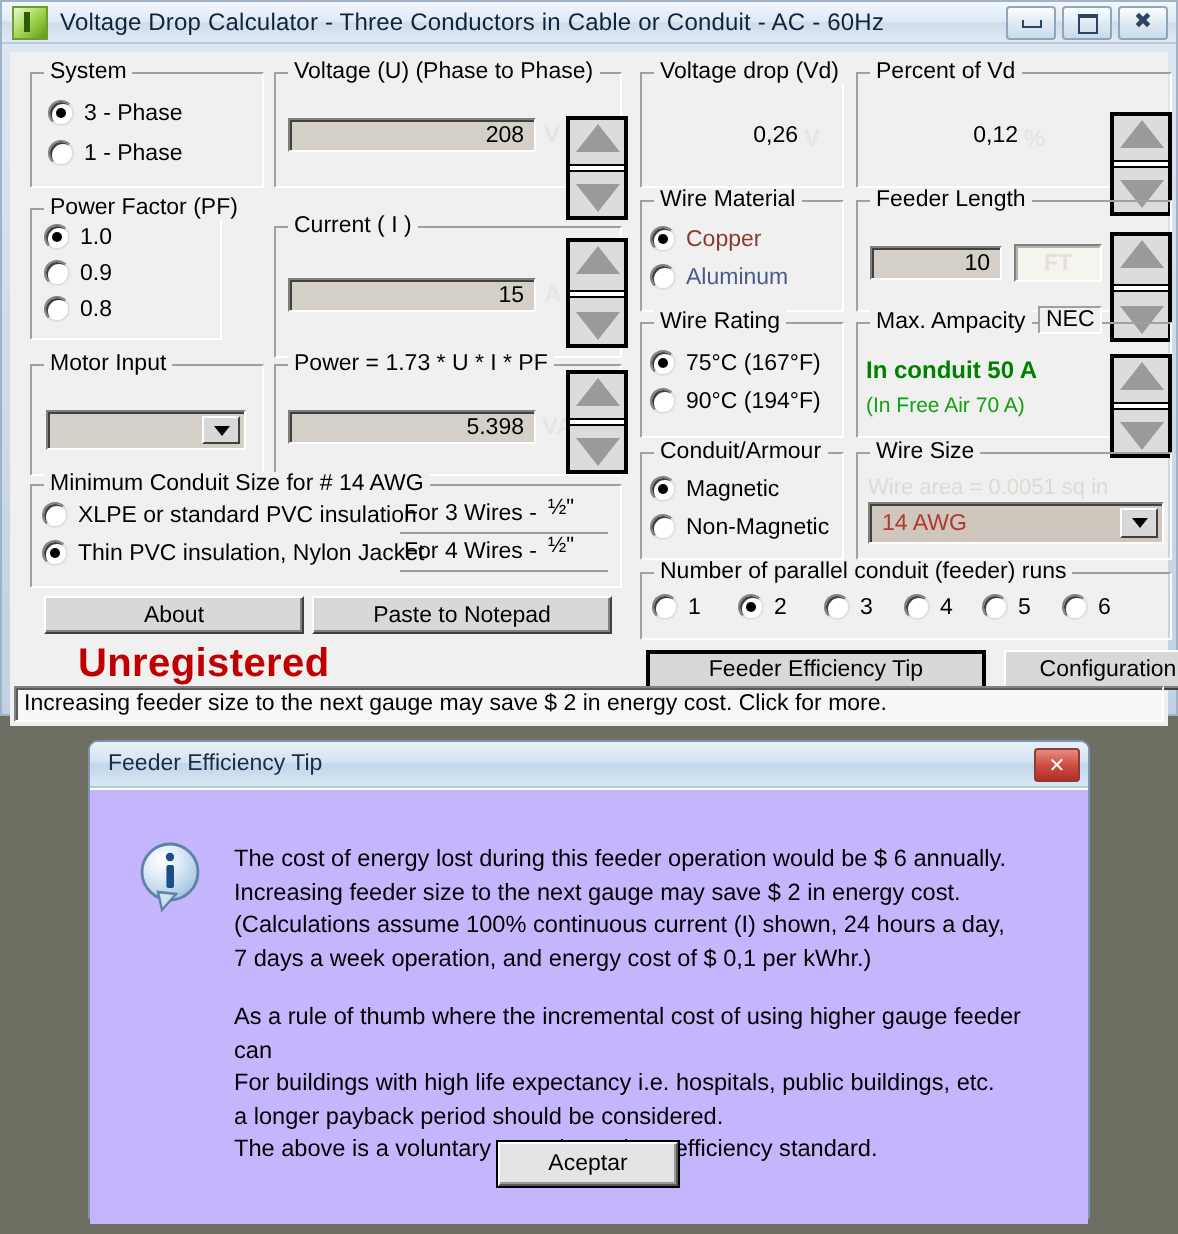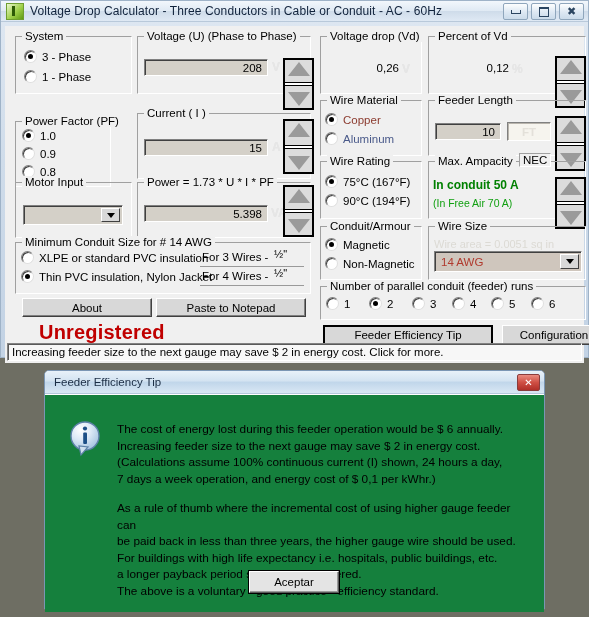--- a/index.html
+++ b/index.html
@@ -195,21 +195,21 @@
     font-size:11.5px; color:#1a2c44; margin-left:9px;
   }
   .dlg-close {
     position:absolute; right:4px; top:3px; width:21px; height:15px;
     border-radius:2px; border:1px solid #8a3c3c;
     background:linear-gradient(to bottom,#e98b80,#cf4f44 50%,#b02f28);
     color:#fff; font-size:10px; display:flex;align-items:center;justify-content:center;
   }
   .dlg-body {
     position:relative; height:217px;
-    background:#15803d;
+    background:#c4b5fd;
     border-top:1px solid #fff;
     padding-left:43px;
   }
   .info-icon {
     position:absolute; left:23px; top:25px; width:38px; height:38px;
   }
   .dlg-text {
     position:absolute; left:72px; top:26px; width:410px;
     font-size:11.8px; color:#000; line-height:16.5px;
   }
@@ -267,21 +267,21 @@
           <span class="gb-title">Voltage (U) (Phase to Phase)</span>
           <div class="field" style="left:6px;top:22px;width:124px;height:17px;">208</div>
           <div class="unit" style="left:134px;top:23px;">V</div>
         </div>
         <div class="spin" style="left:272px;top:28px;width:31px;height:52px;">
           <span class="tri-up"></span>
           <span class="mid"></span>
           <span class="tri-dn"></span>
         </div>
 
-        <div class="gb" style="left:4px;top:91px;width:96px;height:66px;">
+        <div class="gb" style="left:4px;top:74px;width:96px;height:66px;">
           <span class="gb-title">Power Factor (PF)</span>
           <div class="rad on" style="left:6px;top:7px;">
             <span class="bullet"></span>
             <span>1.0</span>
           </div>
           <div class="rad" style="left:6px;top:25px;">
             <span class="bullet"></span>
             <span>0.9</span>
           </div>
           <div class="rad" style="left:6px;top:43px;">
@@ -494,21 +494,20 @@
         </svg>
       </span>
 
       <div class="dlg-text">
         <p>The cost of energy lost during this feeder operation would be $ 6 annually.</p>
         <p>Increasing feeder size to the next gauge may save $ 2 in energy cost.</p>
         <p>(Calculations assume 100% continuous current (I) shown, 24 hours a day,</p>
         <p>7 days a week operation, and energy cost of $ 0,1 per kWhr.)</p>
         <div class="gap"></div>
         <p>As a rule of thumb where the incremental cost of using higher gauge feeder can</p>
-        <p>be paid back in less than three years, the higher gauge wire should be used.</p>
         <p>For buildings with high life expectancy i.e. hospitals, public buildings, etc.</p>
         <p>a longer payback period should be considered.</p>
         <p>The above is a voluntary - good practice - efficiency standard.</p>
       </div>
 
       <div class="dlg-ok">Aceptar</div>
     </div>
   </div>
 
 </div>

